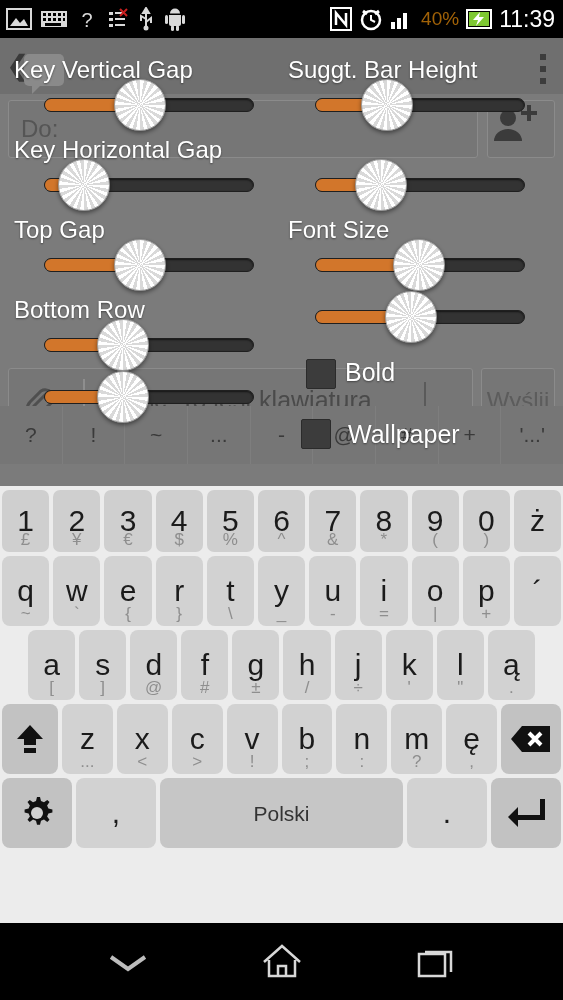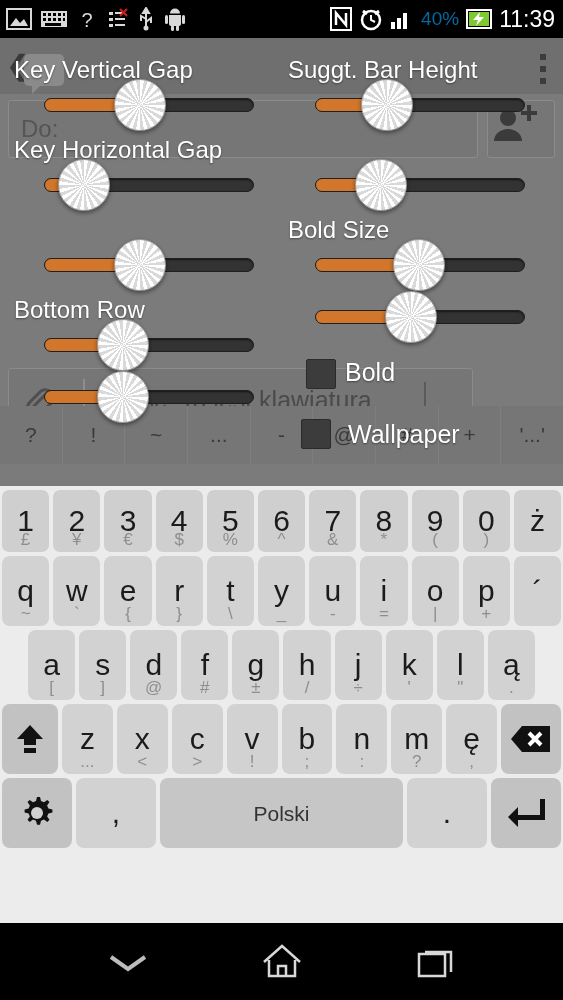--- a/index.html
+++ b/index.html
@@ -13,21 +13,21 @@
 
   
   #statusbar {
     position: absolute; top: 0; left: 0; width: 563px; height: 38px;
     background: #000; color: #fff;
   }
   .sb-left { position: absolute; left: 6px; top: 0; height: 38px; display: flex; align-items: center; gap: 9px; }
   .sb-right { position: absolute; right: 8px; top: 0; height: 38px; display: flex; align-items: center; gap: 7px; }
   .sb-ico { display: block; }
   .sb-clock { font-size: 23px; color: #fff; letter-spacing: 0px; }
-  .sb-batt { font-size: 19px; color: #0369a1; }
+  .sb-batt { font-size: 19px; color: #a16207; }
 
   
   #app { position: absolute; top: 38px; left: 0; width: 563px; height: 448px; background: #7b7b7b; }
   #app-bar { position: absolute; top: 0; left: 0; width: 563px; height: 56px; background: #6f6f6f; }
   .back-chevron { position: absolute; left: 6px; top: 14px; font-size: 28px; color: #3a3a3a; line-height: 28px; }
   .app-icon {
     position: absolute; left: 24px; top: 16px; width: 40px; height: 32px;
     background: #8a8a8a; border-radius: 5px;
   }
   .app-icon:after {
@@ -254,20 +254,21 @@
 
     <div id="compose-row">
       <div id="compose-box">
         <svg class="clip-ico" width="38" height="36" viewBox="0 0 38 36">
           <path d="M26 8 L13 21 a5 5 0 0 0 7 7 L31 17 a8 8 0 0 0 -11 -11 L9 17 a11 11 0 0 0 15 16" fill="none" stroke="#4f4f4f" stroke-width="3" stroke-linecap="round"></path>
         </svg>
         <div class="compose-divider"></div>
         <span class="compose-text">Cześć. To jest klawiatura.</span>
         <div class="caret"></div>
       </div>
+      <div id="send-btn">Wyślij</div>
     </div>
   </div>
 
   <div id="suggest-bar">
       <div class="sug-key">?</div>
       <div class="sug-key">!</div>
       <div class="sug-key">~</div>
       <div class="sug-key">...</div>
       <div class="sug-key">-</div>
       <div class="sug-key">@</div>
@@ -298,27 +299,28 @@
         </div>
         <div class="sl-thumb" style="left: 58px; top: 121px; pointer-events: auto;"></div>
       </div>
       <div class="slider-group" style="left: 0px; top: 0px; width: 563px; height: 448px; position: absolute; pointer-events: none;">
         <div class="sl-track" style="left: 315px; top: 140px; width: 210px; pointer-events: auto;">
           <div class="sl-fill" style="width: 28%; background: rgb(210, 118, 43);"></div>
         </div>
         <div class="sl-thumb" style="left: 355px; top: 121px; pointer-events: auto;"></div>
       </div>
       <div class="slider-group" style="left: 0px; top: 0px; width: 563px; height: 448px; position: absolute; pointer-events: none;">
+        <div class="sl-label" style="left: 14px; top: 178px;">Top Gap</div>
         <div class="sl-track" style="left: 44px; top: 220px; width: 210px; pointer-events: auto;">
           <div class="sl-fill" style="width: 42%; background: rgb(210, 118, 43);"></div>
         </div>
         <div class="sl-thumb" style="left: 114px; top: 201px; pointer-events: auto;"></div>
       </div>
       <div class="slider-group" style="left: 0px; top: 0px; width: 563px; height: 448px; position: absolute; pointer-events: none;">
-        <div class="sl-label" style="left: 288px; top: 178px;">Bold Size</div>
+        <div class="sl-label" style="left: 288px; top: 178px;">Font Size</div>
         <div class="sl-track" style="left: 315px; top: 220px; width: 210px; pointer-events: auto;">
           <div class="sl-fill" style="width: 46%; background: rgb(210, 118, 43);"></div>
         </div>
         <div class="sl-thumb" style="left: 393px; top: 201px; pointer-events: auto;"></div>
       </div>
       <div class="slider-group" style="left: 0px; top: 0px; width: 563px; height: 448px; position: absolute; pointer-events: none;">
         <div class="sl-label" style="left: 14px; top: 258px;">Bottom Row</div>
         <div class="sl-track" style="left: 315px; top: 272px; width: 210px; pointer-events: auto;">
           <div class="sl-fill" style="width: 44%; background: rgb(210, 118, 43);"></div>
         </div>

